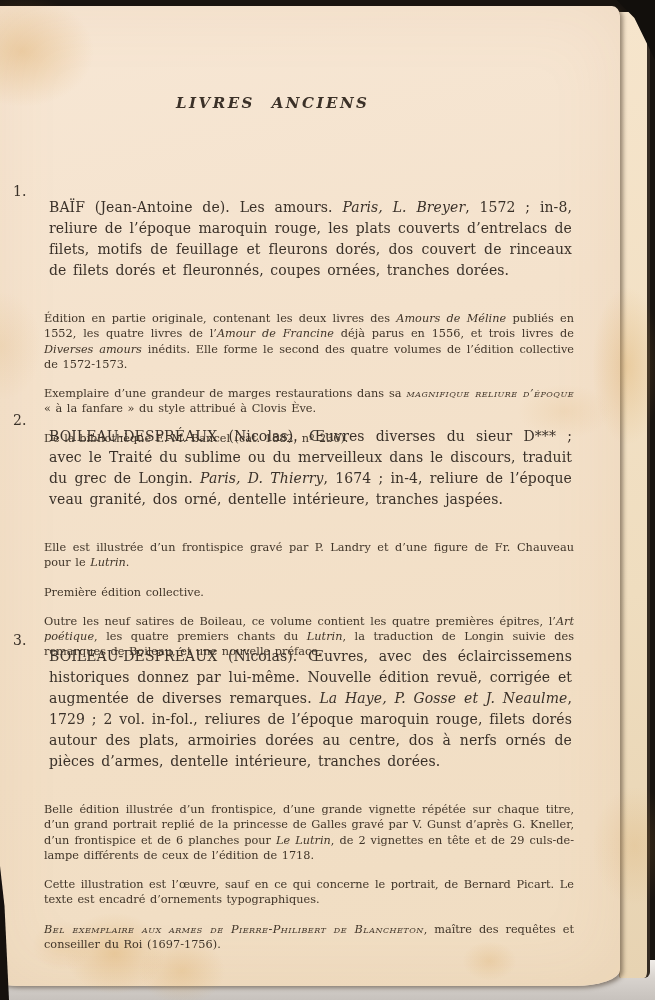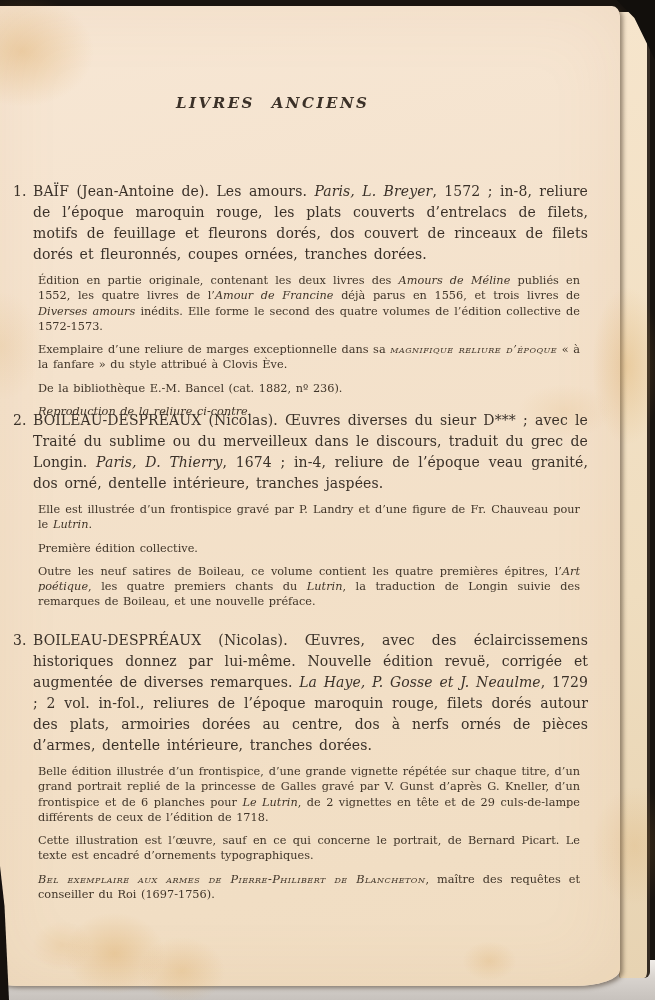--- a/index.html
+++ b/index.html
@@ -65,25 +65,25 @@
 
   
   #entries{position:absolute;inset:0;}
   .entry{position:absolute;left:13px;width:575px;color:#3a3129;}
   .entry:nth-of-type(1){top:175px;}
   .entry:nth-of-type(2){top:404px;}
   .entry:nth-of-type(3){top:624px;}
   .entry-row{display:flex;align-items:flex-start;}
   .num{flex:none;width:20px;font-size:14px;line-height:21px;}
   .main{
-    flex:1;margin:0;font-size:14px;line-height:21px;
+    flex:1;margin:16px;font-size:14px;line-height:21px;
     text-align:justify;word-spacing:2px;letter-spacing:.1px;
   }
   .notes{margin:6px 0 0 17px;width:558px;color:#403529;}
-  .note{margin:8px;font-size:11.3px;line-height:15.3px;text-align:justify;word-spacing:1px;}
+  .note{margin:14px;font-size:11.3px;line-height:15.3px;text-align:justify;word-spacing:1px;}
   .seg-i{font-style:italic;}
   .seg-sc{font-variant:small-caps;letter-spacing:.5px;font-style:italic;}
 
   
   .watermark{
     position:absolute;left:306px;top:833px;z-index:10;
     font-family:"Liberation Sans","DejaVu Sans",sans-serif;
     font-size:36px;font-weight:400;letter-spacing:-.5px;white-space:nowrap;
     mix-blend-mode:multiply;opacity:.95;
   }
@@ -112,23 +112,22 @@
     <div class="content">
       <h1 class="header">LIVRES ANCIENS</h1>
       <div id="entries">
   <section class="entry">
     <div class="entry-row">
       <span class="num">1.</span>
       <p class="main"><span>BAÏF (Jean-Antoine de). Les amours. </span><span class="seg-i">Paris, L. Breyer</span><span>, 1572 ; in-8, reliure de l’époque maroquin rouge, les plats couverts d’entrelacs de filets, motifs de feuillage et fleurons dorés, dos couvert de rinceaux de filets dorés et fleuronnés, coupes ornées, tranches dorées.</span></p>
     </div>
     <div class="notes">
               <p class="note"><span>Édition en partie originale, contenant les deux livres des </span><span class="seg-i">Amours de Méline</span><span> publiés en 1552, les quatre livres de l’</span><span class="seg-i">Amour de Francine</span><span> déjà parus en 1556, et trois livres de </span><span class="seg-i">Diverses amours</span><span> inédits. Elle forme le second des quatre volumes de l’édition collective de 1572-1573.</span></p>
-              <p class="note"><span>Exemplaire d’une reliure de marges exceptionnelle dans sa </span><span class="seg-sc">magnifique reliure d’époque</span><span> « à la fanfare » du style attribué à Clovis Ève.</span></p>
+              <p class="note"><span>Exemplaire d’une grandeur de marges restaurations dans sa </span><span class="seg-sc">magnifique reliure d’époque</span><span> « à la fanfare » du style attribué à Clovis Ève.</span></p>
               <p class="note"><span>De la bibliothèque E.-M. Bancel (cat. 1882, nº 236).</span></p>
-              <p class="note"><span class="seg-i">Reproduction de la reliure ci-contre.</span></p>
             </div>
   </section>
 
   <section class="entry">
     <div class="entry-row">
       <span class="num">2.</span>
       <p class="main"><span>BOILEAU-DESPRÉAUX (Nicolas). Œuvres diverses du sieur D*** ; avec le Traité du sublime ou du merveilleux dans le discours, traduit du grec de Longin. </span><span class="seg-i">Paris, D. Thierry</span><span>, 1674 ; in-4, reliure de l’époque veau granité, dos orné, dentelle intérieure, tranches jaspées.</span></p>
     </div>
     <div class="notes">
               <p class="note"><span>Elle est illustrée d’un frontispice gravé par P. Landry et d’une figure de Fr. Chauveau pour le </span><span class="seg-i">Lutrin</span><span>.</span></p>

